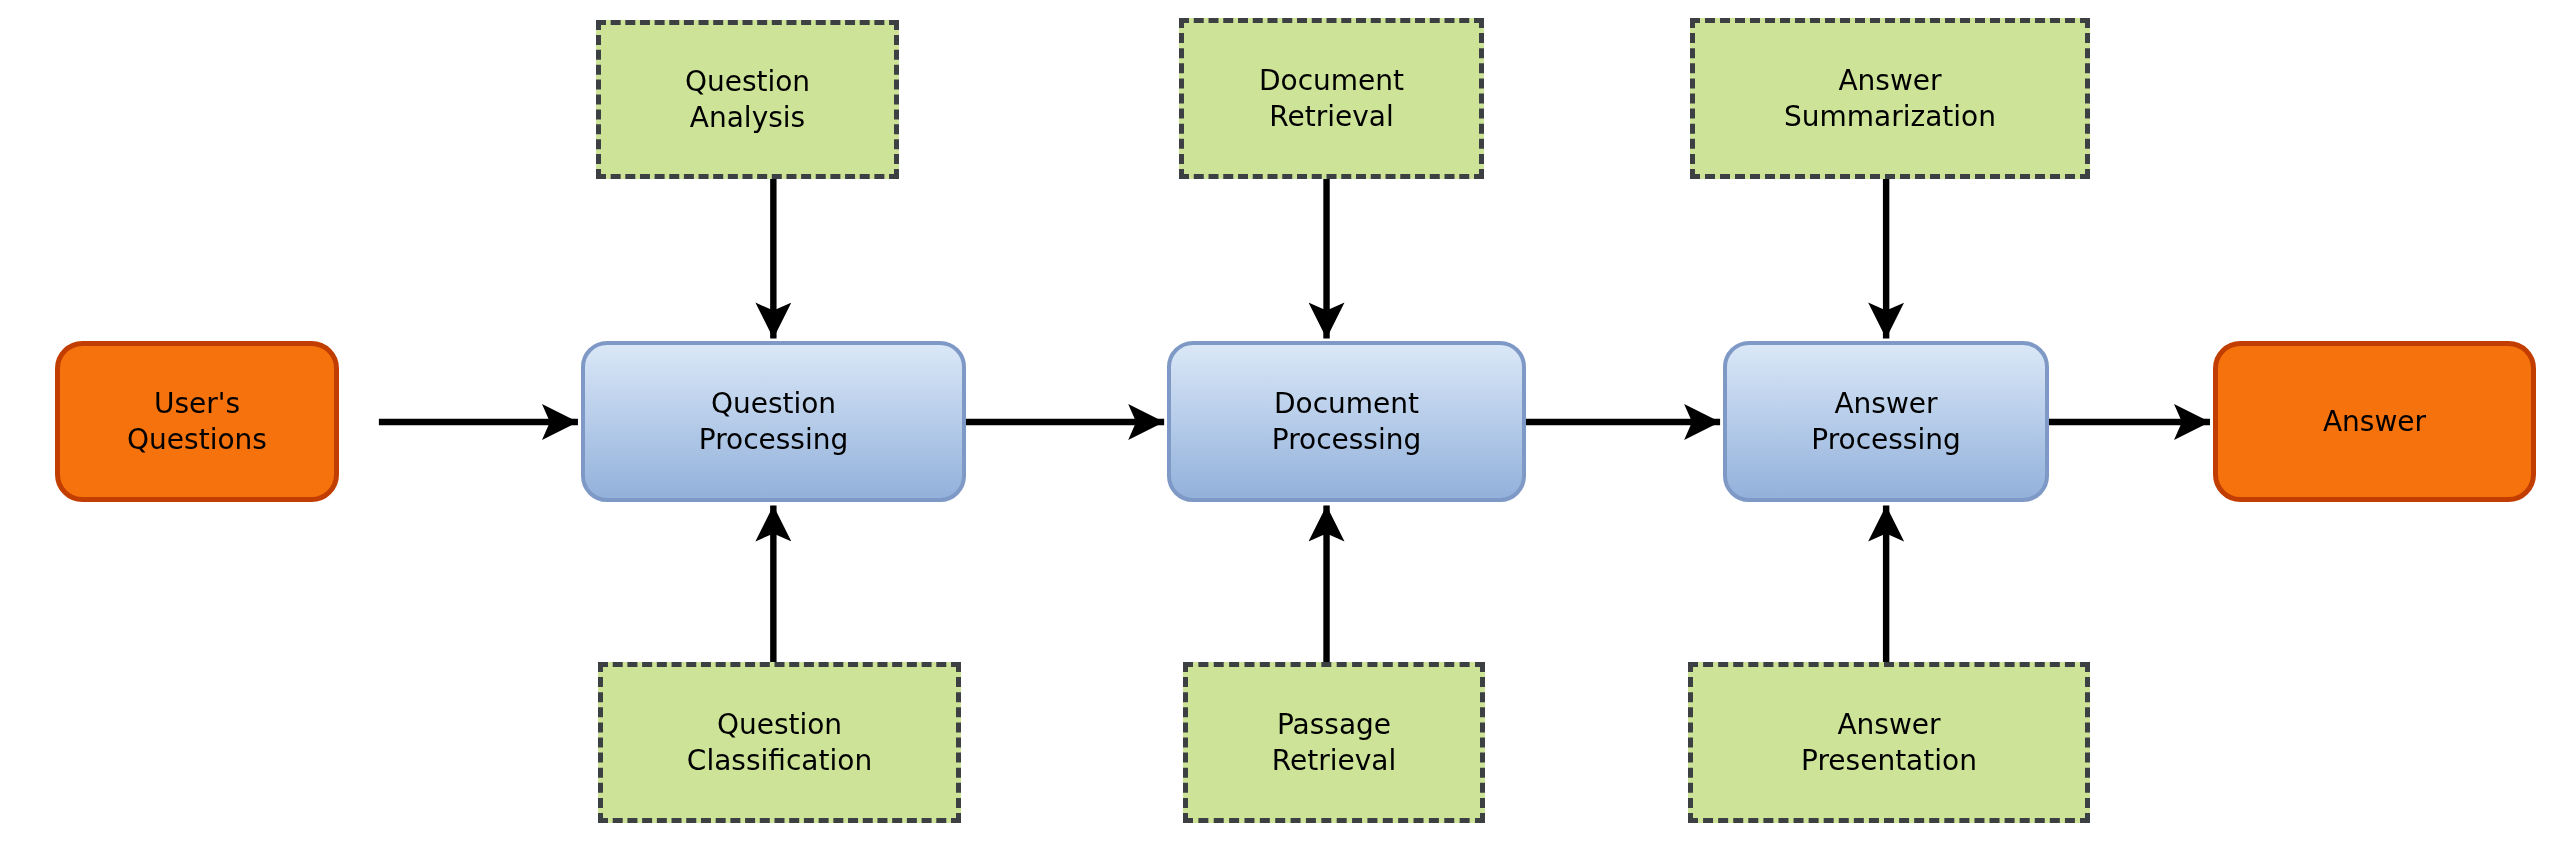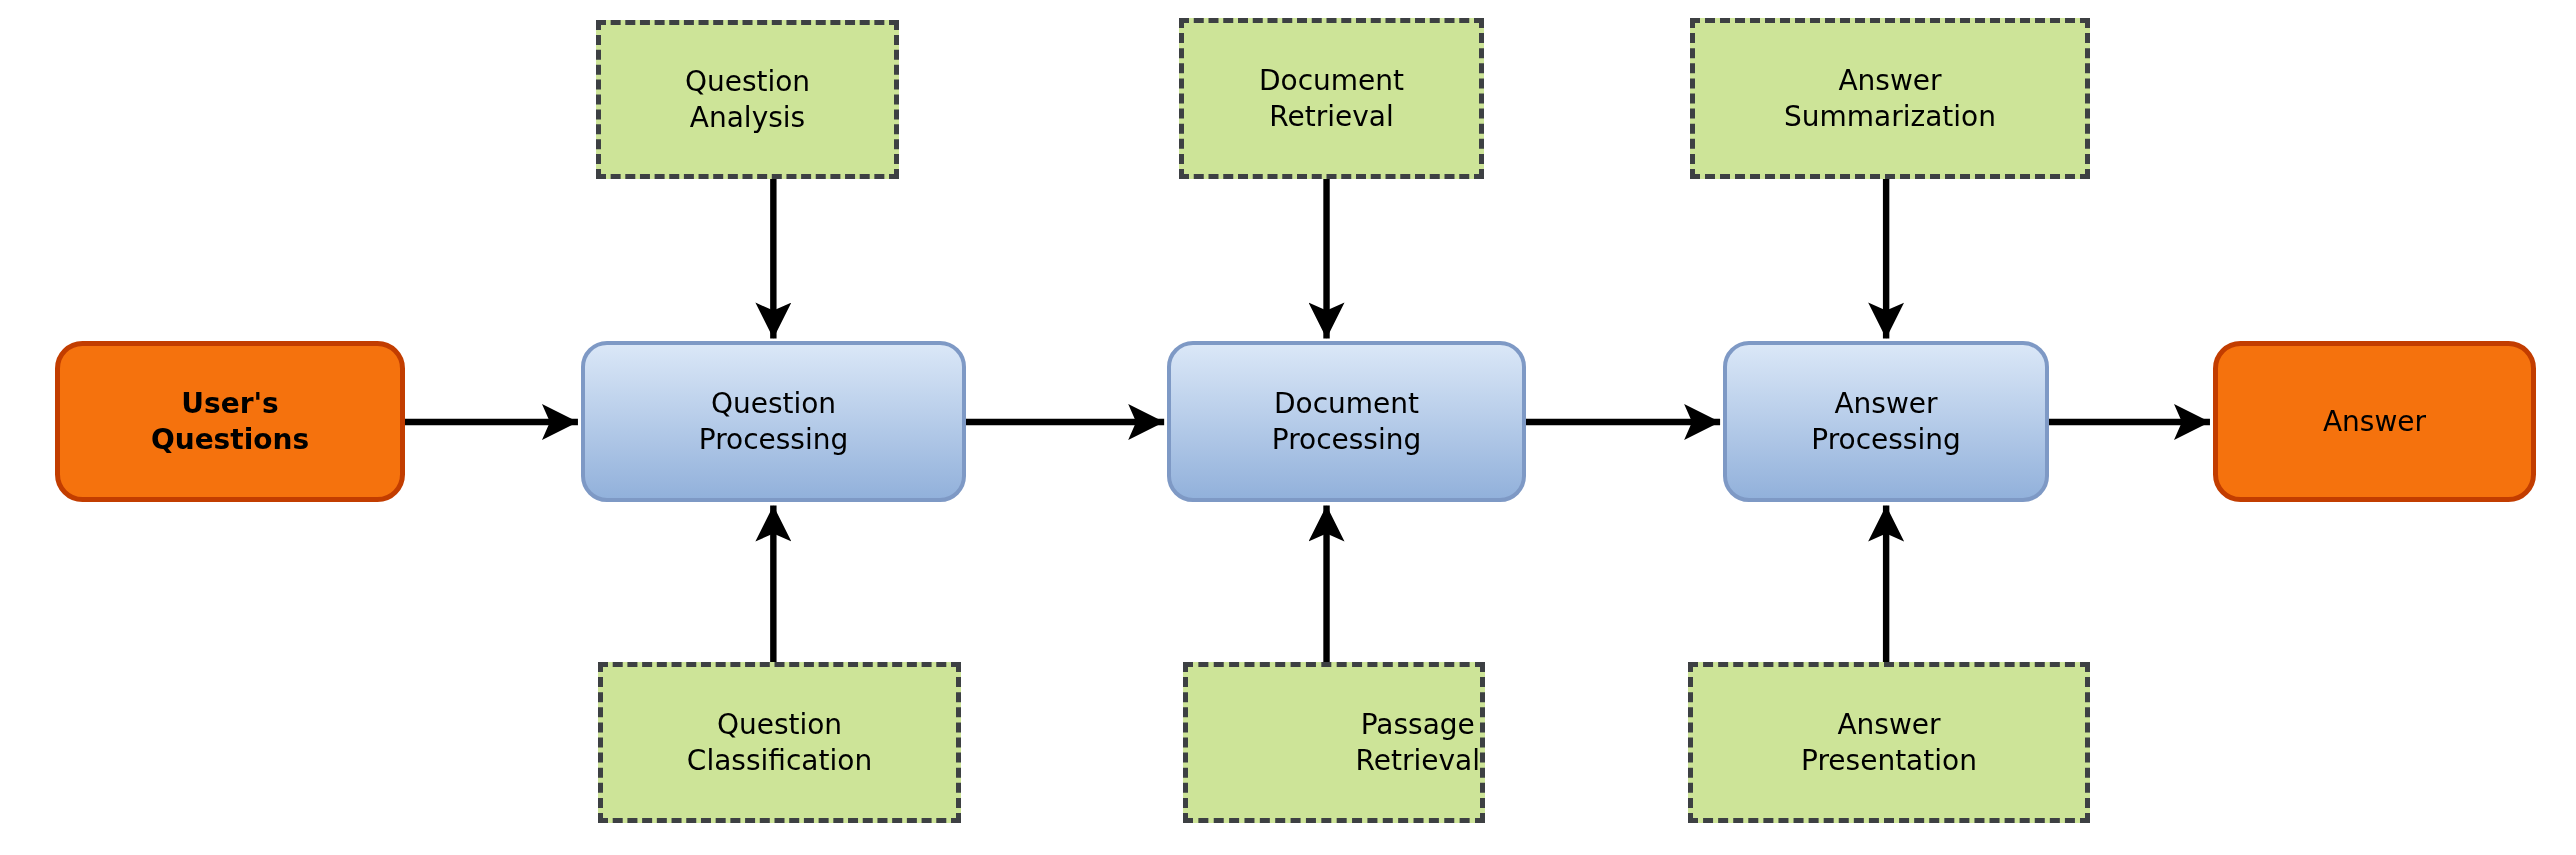--- a/index.html
+++ b/index.html
@@ -77,21 +77,21 @@
 
     <line x1="843" y1="195" x2="843" y2="369" marker-end="url(#ah)"></line>
     <line x1="1446" y1="195" x2="1446" y2="369" marker-end="url(#ah)"></line>
     <line x1="2056" y1="195" x2="2056" y2="369" marker-end="url(#ah)"></line>
 
     <line x1="843" y1="722" x2="843" y2="551" marker-end="url(#ah)"></line>
     <line x1="1446" y1="722" x2="1446" y2="551" marker-end="url(#ah)"></line>
     <line x1="2056" y1="722" x2="2056" y2="551" marker-end="url(#ah)"></line>
   </svg>
 
-  <div class="node terminal" style="left:55px; top:341px; width:350px; height:161px;font-weight:bold;">
+  <div class="node terminal" style="left:55px; top:341px; width:284px; height:161px;">
     <span>User's
 Questions</span>
   </div>
 
   <div class="node process" style="left:581px; top:341px; width:385px; height:161px;">
     <span>Question
 Processing</span>
   </div>
 
   <div class="node process" style="left:1167px; top:341px; width:359px; height:161px;">
@@ -121,21 +121,21 @@
   <div class="node subtask" style="left:1690px; top:18.3px; width:400px; height:161px;">
     <span>Answer
 Summarization</span>
   </div>
 
   <div class="node subtask" style="left:598px; top:662px; width:363px; height:161px;">
     <span>Question
 Classification</span>
   </div>
 
-  <div class="node subtask" style="left:1183px; top:662px; width:302px; height:161px;justify-content:flex-end;">
+  <div class="node subtask" style="left:1183px; top:662px; width:302px; height:161px;">
     <span>Passage
 Retrieval</span>
   </div>
 
   <div class="node subtask" style="left:1688px; top:662px; width:402px; height:161px;">
     <span>Answer
 Presentation</span>
   </div>
 
 </div>

